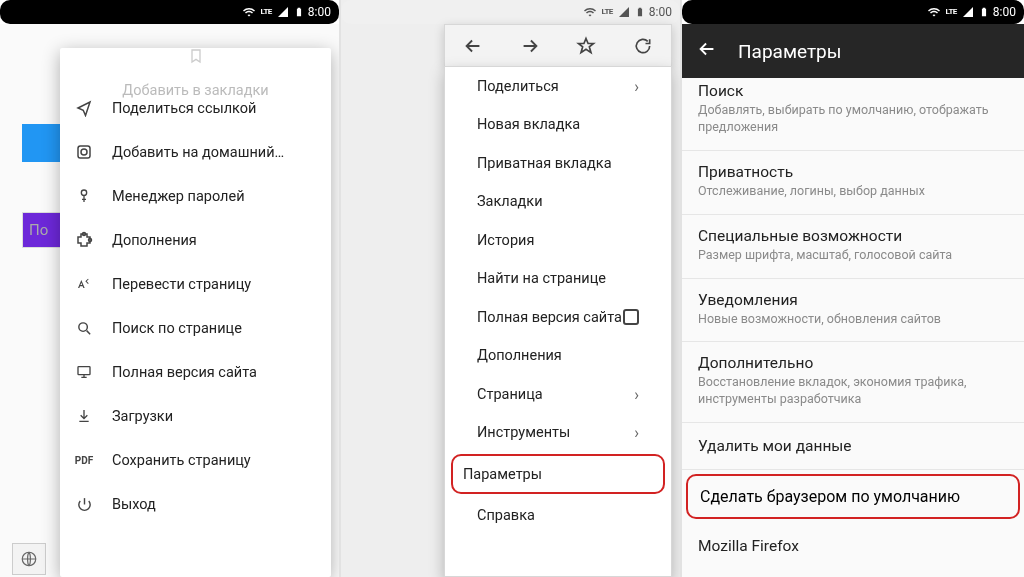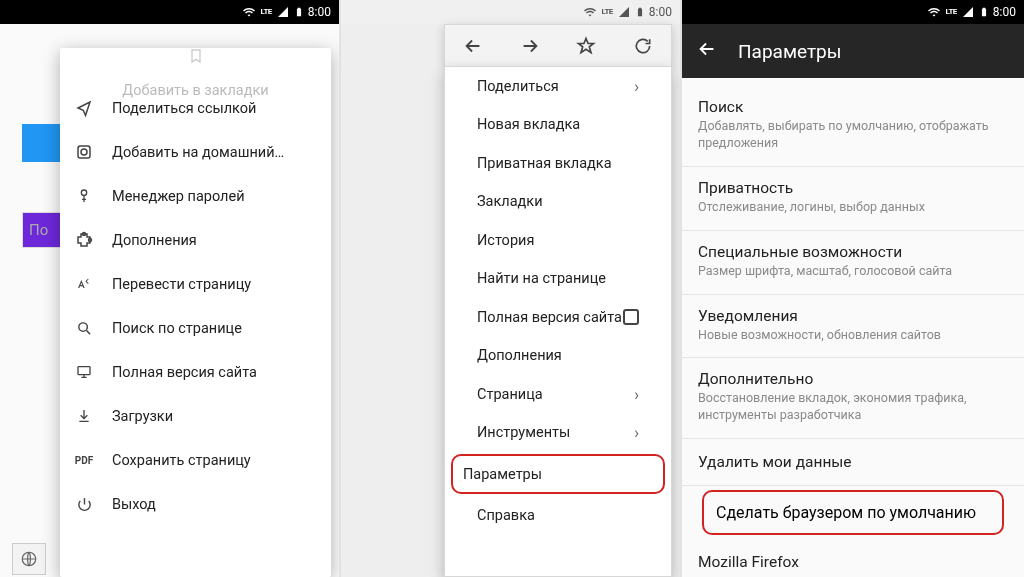--- a/index.html
+++ b/index.html
@@ -26,20 +26,21 @@
   .status-bar {
     height: 24px;
     background: #000;
     color: #fff;
     display: flex;
     align-items: center;
     justify-content: flex-end;
     padding: 0 8px;
     font-size: 12px;
     gap: 4px;
+    border-radius: 10px;
   }
   .status-bar.light { background: #f0f0f0; color: #555; }
   .status-bar .lte { font-size: 8px; font-weight: bold; letter-spacing: -0.5px; line-height:1;}
   .status-bar svg { display:block; }
 
   
   .p1-body { position: relative; height: calc(100% - 24px); background:#fafafa; }
   .p1-side-blue {
     position: absolute;
     left: 22px; top: 100px;
@@ -159,31 +160,31 @@
     font-size:19px;
   }
   .p3-body {
     height: calc(100% - 24px - 54px);
     overflow:hidden;
     background:#fafafa;
   }
   .p3-sec { padding: 12px 16px 14px; border-bottom:1px solid #e6e6e6;}
   .p3-sec .t { font-size:15.5px; color:#222; margin-bottom:2px;}
   .p3-sec .s { font-size:12.5px; color:#8a8a8a; line-height:1.35;}
-  .p3-sec.first { padding-top:20px;}
+  .p3-sec.first { padding-top:4px;}
   .p3-action {
     padding: 14px 16px;
     font-size:15.5px;
     color:#222;
     border-bottom:1px solid #e6e6e6;
   }
   .p3-highlight {
     border: 2.5px solid #d22222;
     border-radius: 10px;
-    margin: 4px 20px 4px;
+    margin: 4px 4px 4px;
     padding: 11px 12px;
   }
 </style>
 </head>
 <body>
 
 <div class="panel panel1">
   <div class="status-bar">
     <svg width="14" height="12" viewBox="0 0 24 24" fill="currentColor">
         <path d="M12 21l-3-3c1.6-1.6 4.4-1.6 6 0l-3 3zm-6-6l-2-2c4.4-4.4 11.6-4.4 16 0l-2 2c-3.3-3.3-8.7-3.3-12 0zM2 11L0 9c6.6-6.6 17.4-6.6 24 0l-2 2c-5.5-5.5-14.5-5.5-20 0z"></path>

